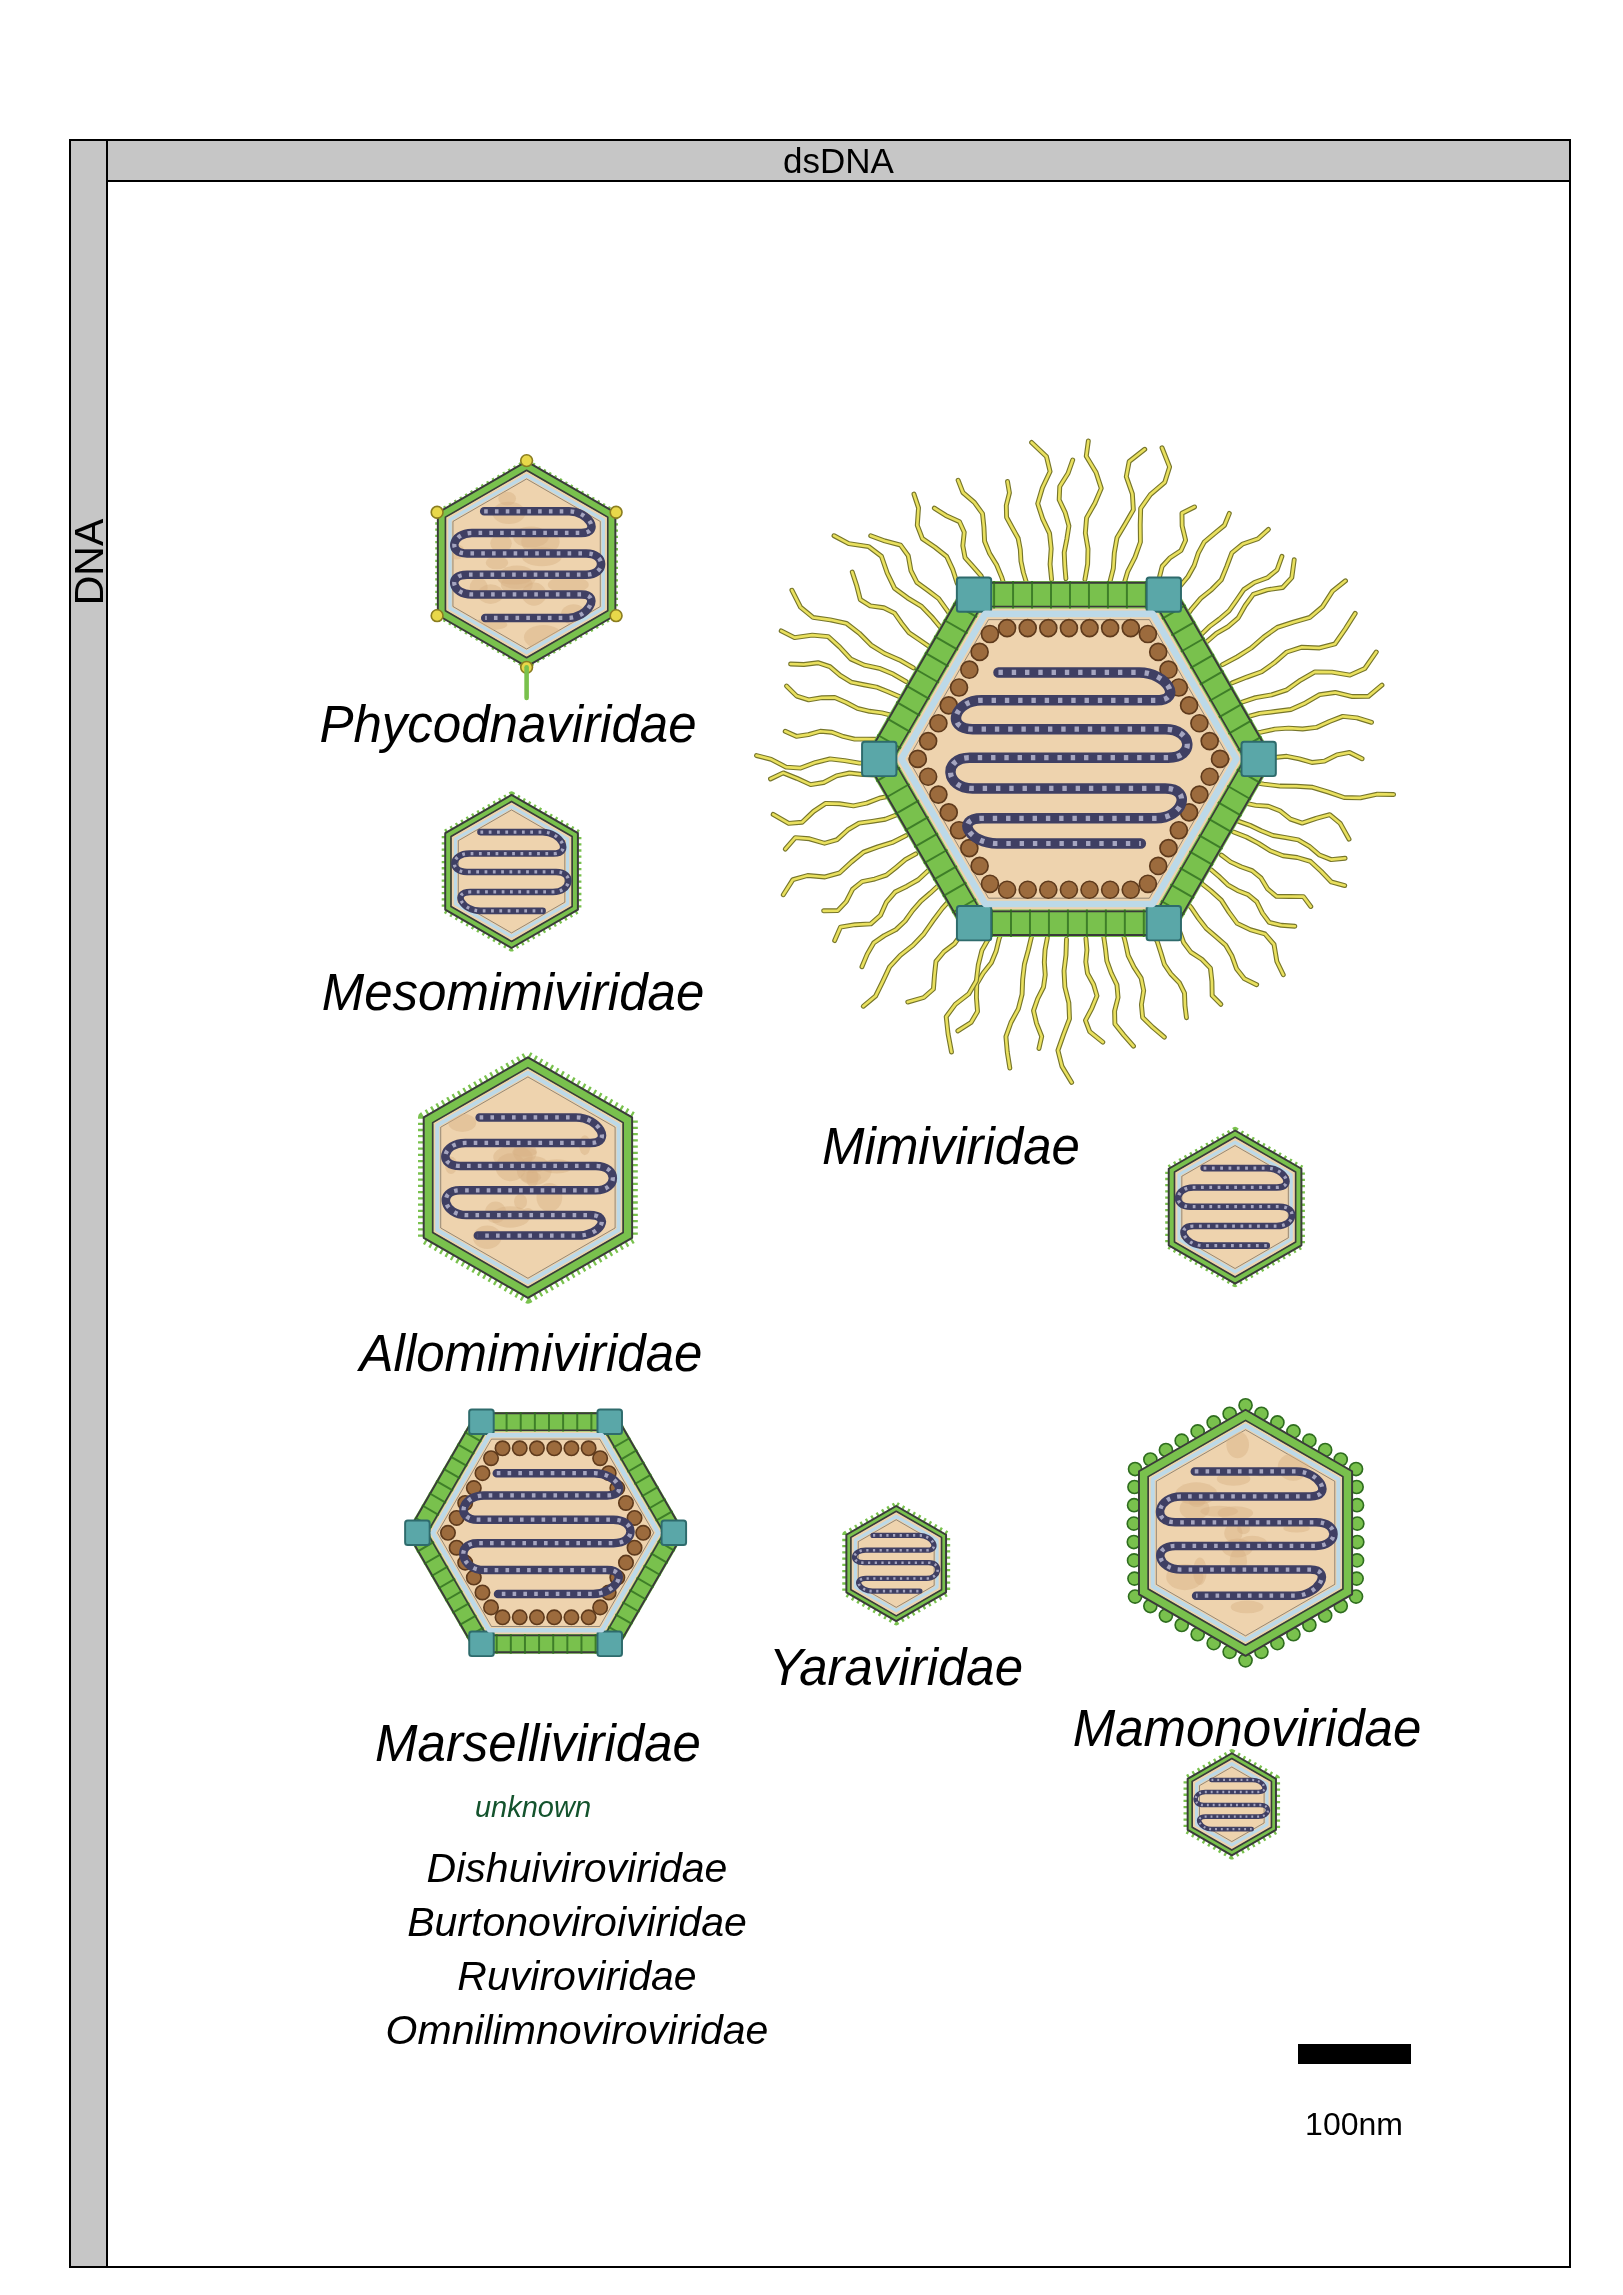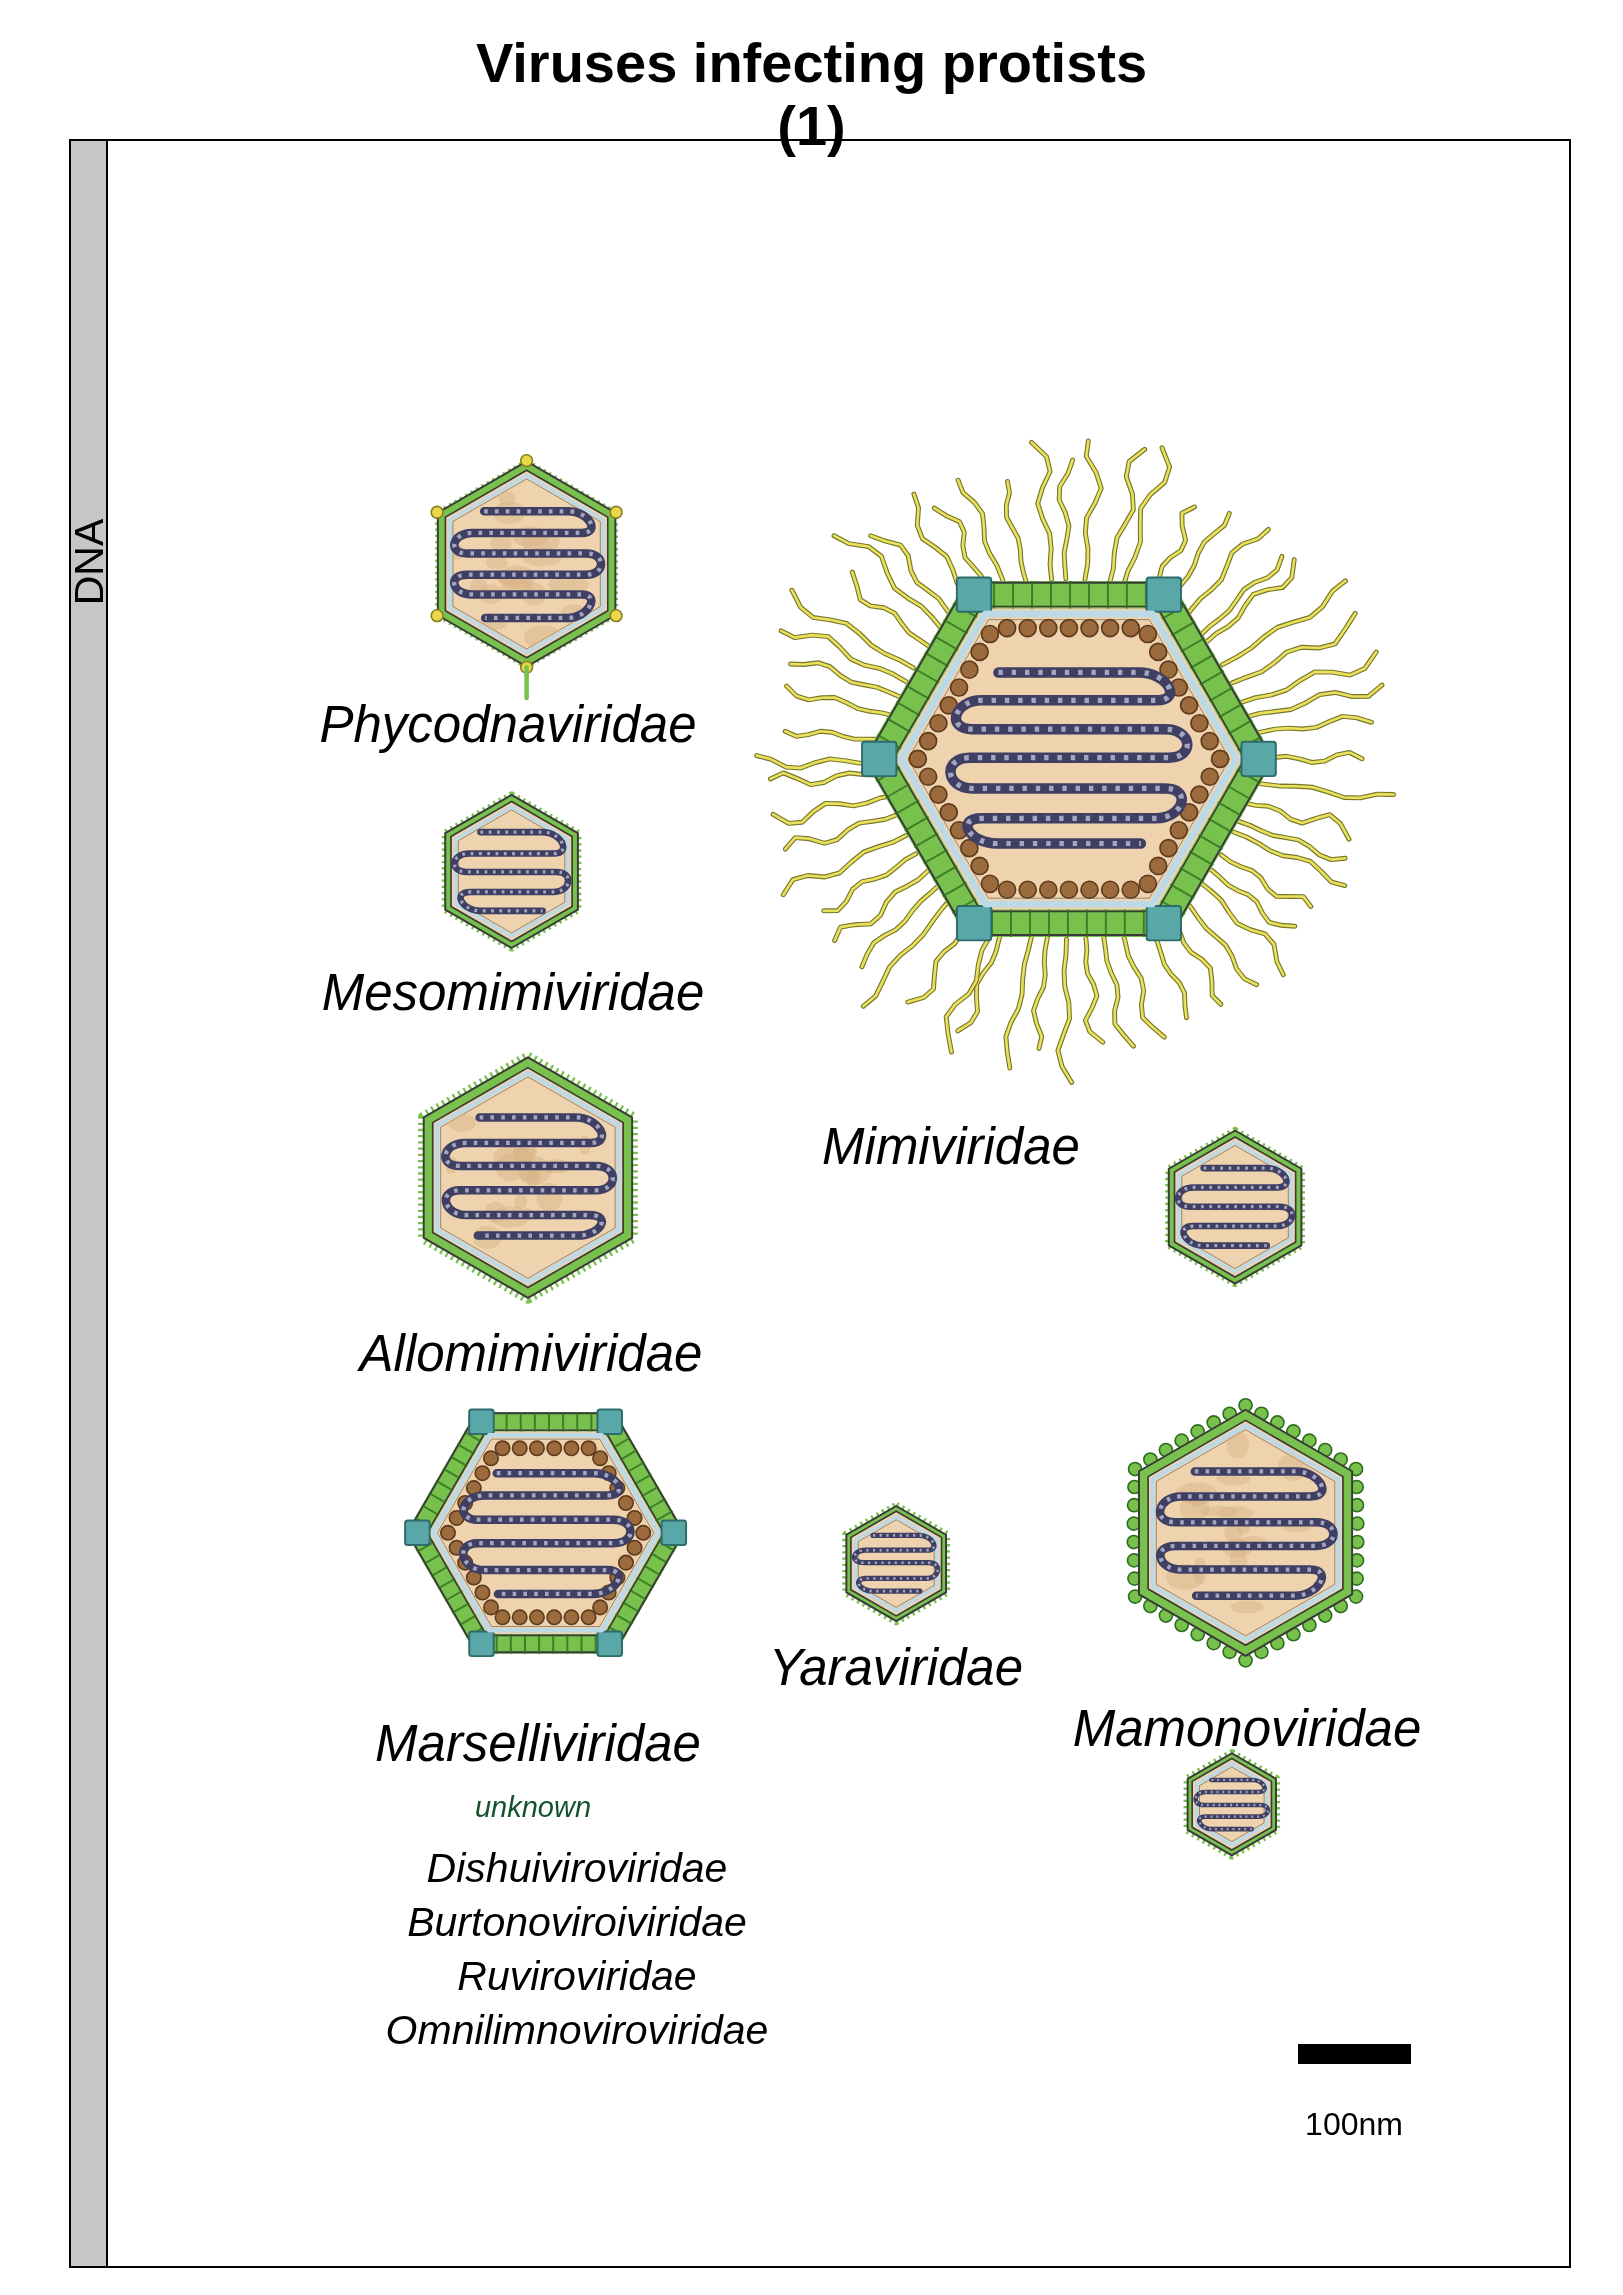--- a/index.html
+++ b/index.html
@@ -33,28 +33,27 @@
   .scale-bar { position:absolute; left:1298px; top:2044px; width:113px; height:19.6px;
                background:#000; z-index:3; }
   .scale-label { position:absolute; left:1354px; top:2100px; transform:translate(-50%,-50%);
                  font-size:32px; color:#000; z-index:3;margin-top:24px; }
 </style>
 </head>
 <body>
 
 <div class="page">
 
-  <div class="title-block">
-    <div class="title-line">Viruses infecting protists</div>
-    <div class="title-line">(1)</div>
-  </div>
 
   <div class="panel">
     <div class="side-bar">
       <span class="dna-text">DNA</span>
+    </div>
+    <div class="top-bar">
+      <span>dsDNA</span>
     </div>
   </div>
 
   <svg class="canvas" id="virus-canvas" viewBox="0 0 2481 3508">
       <g>
         <polygon points="805.0,706.5 939.7,784.3 939.7,939.8 805.0,1017.5 670.3,939.8 670.3,784.3" fill="none" stroke="#79c14d" stroke-width="10" stroke-dasharray="3.5 6" stroke-linejoin="round"></polygon>
         <polygon points="805.0,712.0 934.9,787.0 934.9,937.0 805.0,1012.0 675.1,937.0 675.1,787.0" fill="#eed3ae" stroke="#79c14d" stroke-width="13.5" stroke-linejoin="round"></polygon>
         <polygon points="805.0,705.3 940.7,783.6 940.7,940.4 805.0,1018.8 669.3,940.4 669.3,783.6" fill="none" stroke="#3a3a3a" stroke-width="3" stroke-linejoin="round"></polygon>
         <polygon points="805.0,718.8 929.1,790.4 929.1,933.6 805.0,1005.3 680.9,933.6 680.9,790.4" fill="none" stroke="#3a3a3a" stroke-width="2.5" stroke-linejoin="round"></polygon>
         <polygon points="805.0,726.8 922.1,794.4 922.1,929.6 805.0,997.3 687.9,929.6 687.9,794.4" fill="#eed3ae" stroke="#bcd9e8" stroke-width="5.250000000000001" stroke-linejoin="round"></polygon>

